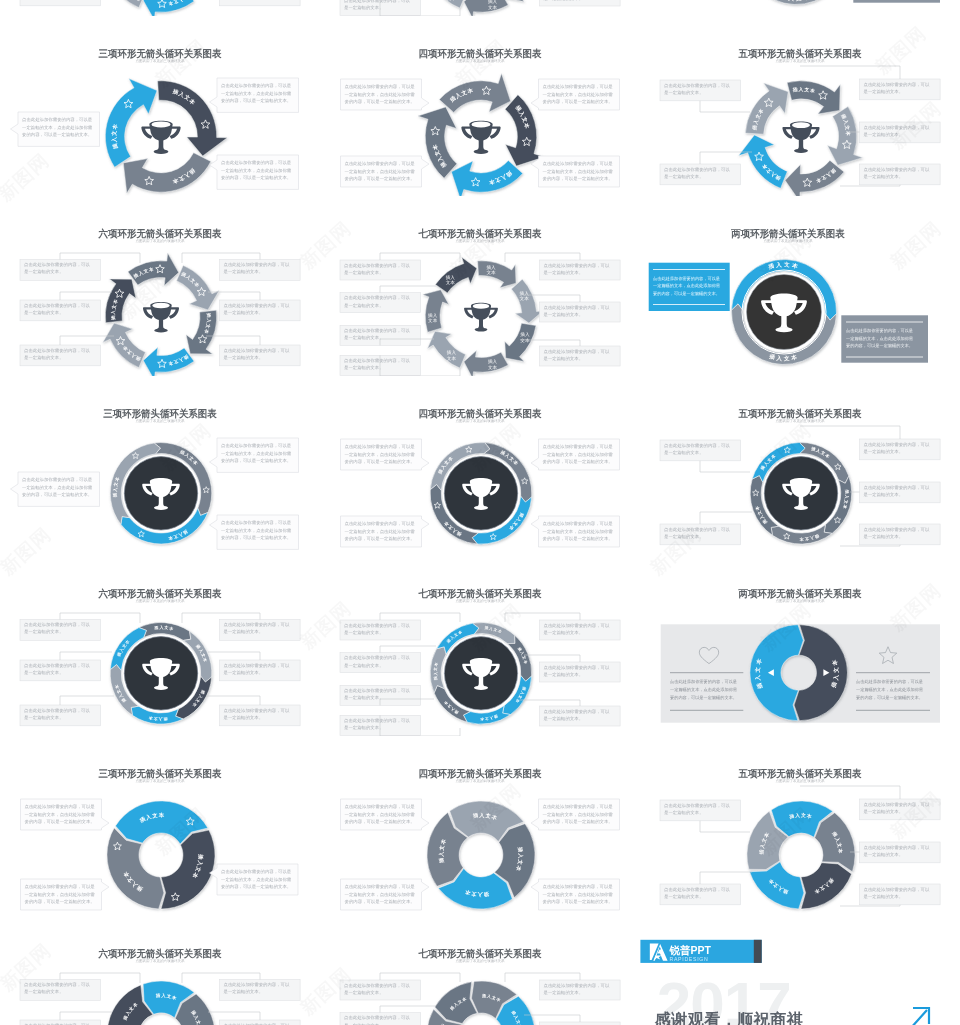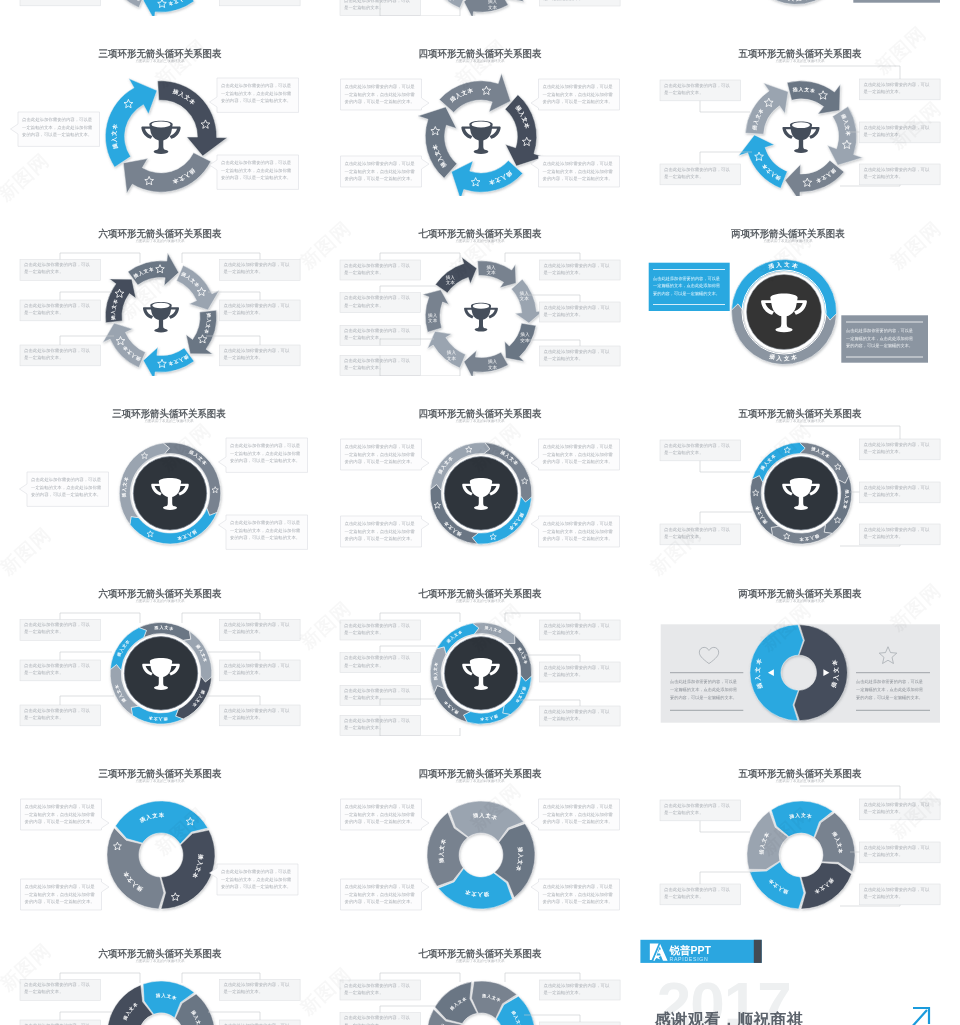--- a/index.html
+++ b/index.html
@@ -545,21 +545,21 @@
         <g transform="translate(156.0,116.0) scale(0.4200) translate(-60,-50)" fill="#fff">
           <path d="M35 22 L9 22 C6.2 22 5.1 23.5 5.5 26.2 C7.6 41.2 17.9 53 31.8 56.5 L36.2 48.6 C25.6 45.4 17.4 36.6 15.6 28.6 L35 28.6 Z"></path>
           <path d="M85 22 L111 22 C113.8 22 114.9 23.5 114.5 26.2 C112.4 41.2 102.1 53 88.2 56.5 L83.8 48.6 C94.4 45.4 102.6 36.6 104.4 28.6 L85 28.6 Z"></path>
           <path d="M27.5 16 C27.5 10.2 42 6 60 6 C78 6 92.5 10.2 92.5 16 L89.5 33 C87 49.5 76 61 60 61 C44 61 33 49.5 30.5 33 Z"></path>
           <ellipse cx="60" cy="16.6" rx="26.5" ry="8.4" fill="#fff"></ellipse>
           <path d="M53.6 56 L66.4 56 L66.4 78 C66.4 85.2 68.8 86.6 72.5 87.6 L47.5 87.6 C51.2 86.6 53.6 85.2 53.6 78 Z"></path>
           <ellipse cx="60" cy="92.2" rx="20.5" ry="6.2"></ellipse>
         </g>
       </svg>
     </div>
-    <div class="sl" style="left:9px;top:376px">
+    <div class="sl" style="left:0px;top:376px">
       <div class="s-title">三项环形箭头循环关系图表</div>
       <div class="s-sub">点图表用于表见的三项循环关系</div>
       <svg class="dg" viewBox="0 0 320 180" width="320" height="180">
         <defs>
           <filter id="sh10" x="-30%" y="-30%" width="170%" height="170%">
             <feDropShadow dx="0.7" dy="1.1" stdDeviation="0.9" flood-color="#6d747c" flood-opacity="0.4"></feDropShadow>
           </filter>
         </defs>
         <g filter="url(#sh10)">
           <path d="M154.1,67.0A50.8,50.8 0 0,1 208.0,136.5L200.5,139.4L197.8,132.3A39.8,39.8 0 0,0 155.6,77.9L160.4,72.0Z" fill="#78828f" stroke="#f2f3f5" stroke-width="0.6"></path>

